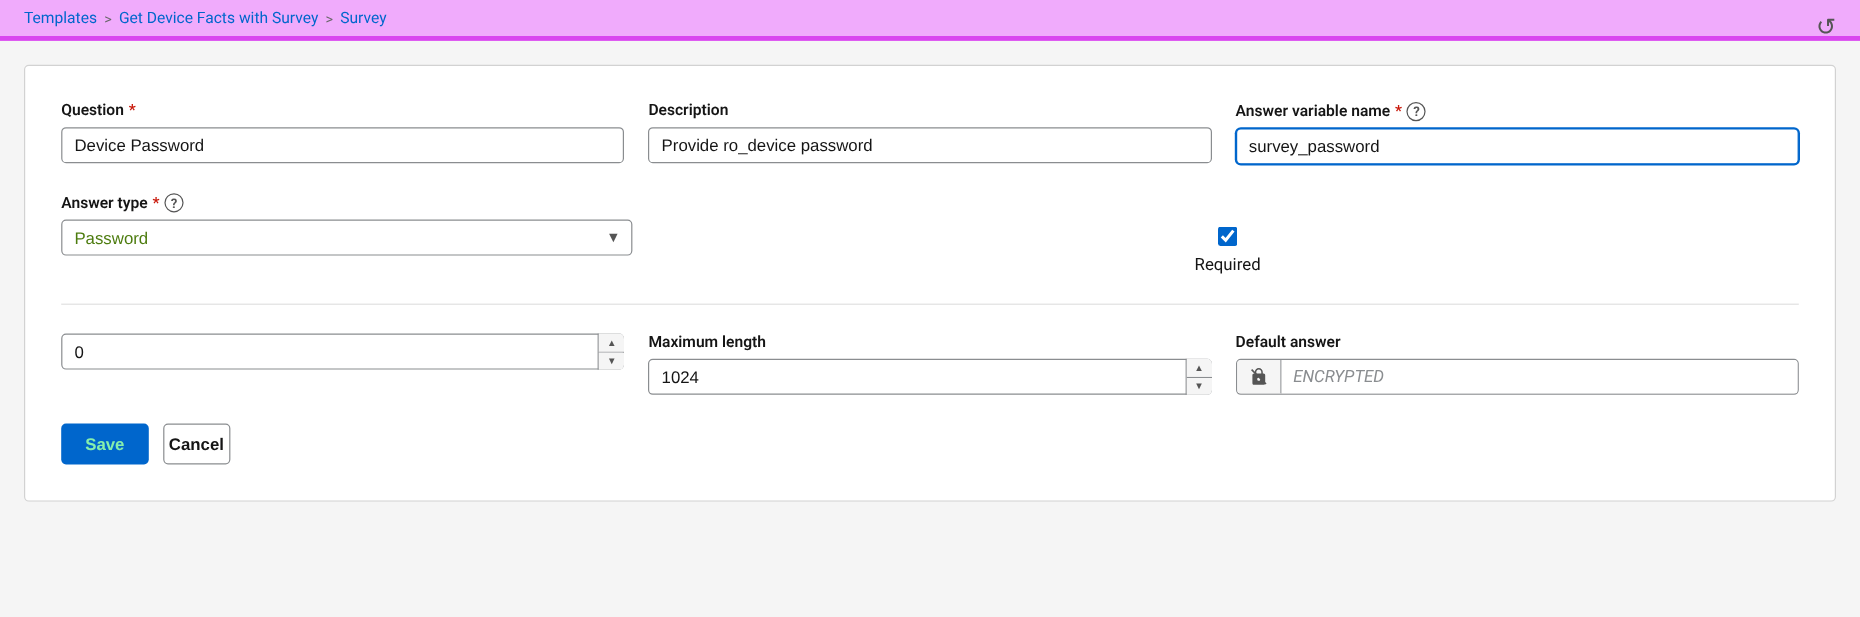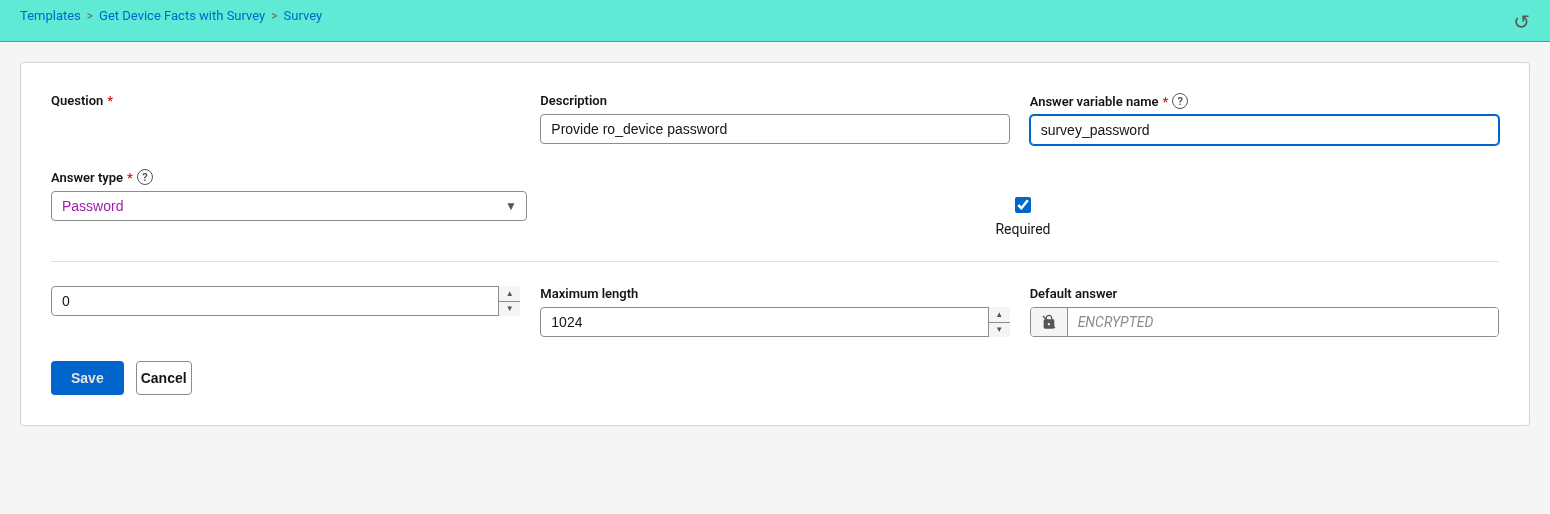--- a/index.html
+++ b/index.html
@@ -4,23 +4,23 @@
   <style>
     * { box-sizing: border-box; margin: 0; padding: 0; }
     body {
       font-family: -apple-system, BlinkMacSystemFont, "Segoe UI", Roboto, Helvetica, Arial, sans-serif;
       font-size: 14px;
       background: #f5f5f5;
       color: #333;
     }
 
     .top-bar {
-      background: #5eead4;
-      padding: 8px 20px 12px 20px;
-      border-bottom: 1px solid #d946ef;
+      background: #f0abfc;
+      padding: 8px 20px 1px 20px;
+      border-bottom: 4px solid #d946ef;
       position: relative;
     }
 
     .breadcrumb {
       display: flex;
       align-items: center;
       gap: 6px;
       font-size: 13px;
       margin-bottom: 6px;
     }
@@ -120,21 +120,21 @@
 
     .form-select-wrapper {
       position: relative;
     }
 
     .form-select {
       border: 1px solid #8a8d90;
       border-radius: 4px;
       padding: 6px 14px 6px 10px;
       font-size: 14px;
-      color: #a21caf;
+      color: #4d7c0f;
       outline: none;
       width: 100%;
       appearance: none;
       background: #fff;
       cursor: pointer;
     }
 
     .select-arrow {
       position: absolute;
       right: 10px;
@@ -243,21 +243,21 @@
     }
 
     .button-row {
       display: flex;
       gap: 12px;
       margin-top: 8px;
     }
 
     .btn-save {
       background: #0066cc;
-      color: #e5e5e5;
+      color: #86efac;
       border: none;
       border-radius: 4px;
       padding: 8px 20px;
       font-size: 14px;
       font-weight: 600;
       cursor: pointer;
     }
 
     .btn-cancel {
       background: #fff;
@@ -293,20 +293,21 @@
 </div>
 
 <div class="form-card">
 
   <div class="form-row">
     <div class="form-group">
       <label class="form-label">
         <span>Question</span>
         <span class="required-star">*</span>
       </label>
+      <input class="form-input" type="text" value="Device Password" style="">
     </div>
     <div class="form-group">
       <label class="form-label">Description</label>
       <input class="form-input" type="text" value="Provide ro_device password" style="">
     </div>
     <div class="form-group">
       <label class="form-label">
         <span>Answer variable name</span>
         <span class="required-star">*</span>
         <span class="help-icon">?</span>

